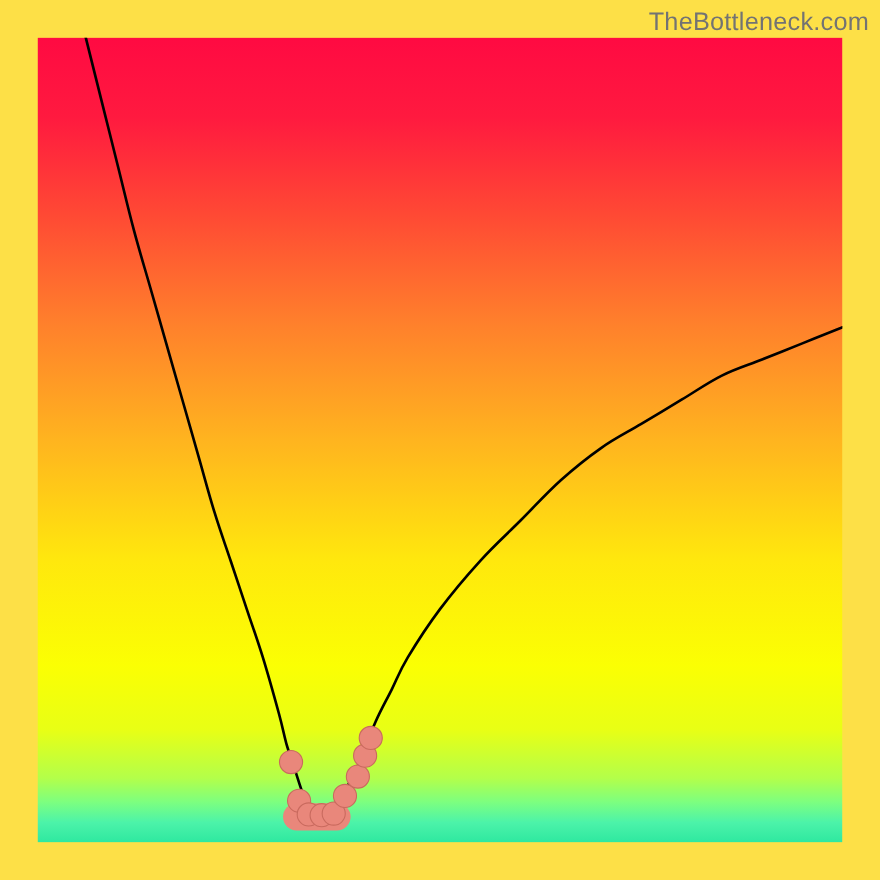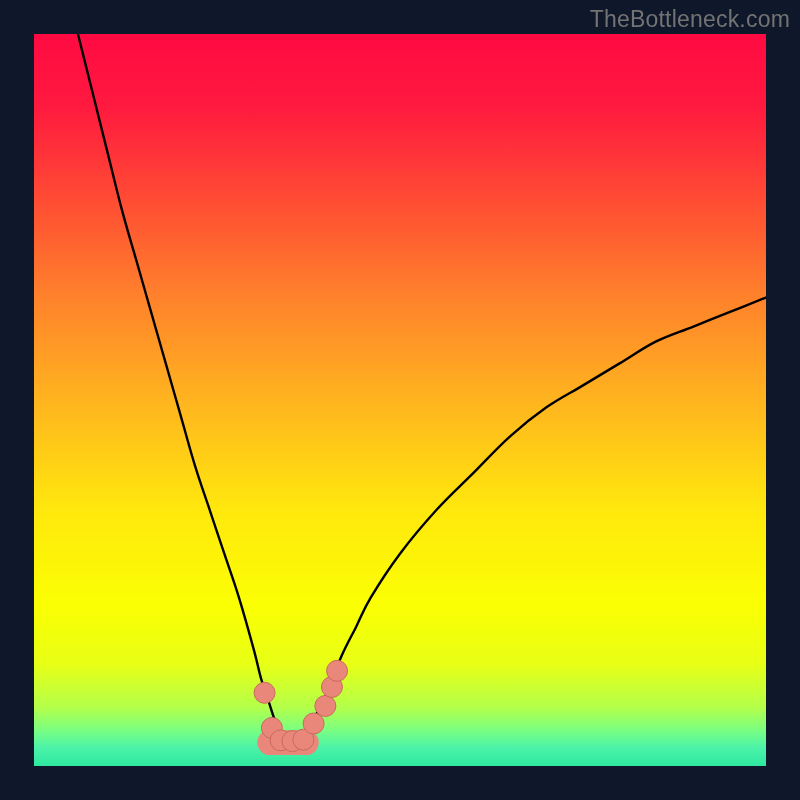--- a/index.html
+++ b/index.html
@@ -7,21 +7,21 @@
     padding: 0;
     width: 800px;
     height: 800px;
     background: #000;
     font-family: Arial, Helvetica, sans-serif;
     overflow: hidden;
   }
   .outer {
     width: 800px;
     height: 800px;
-    background: #0f172a;
+    background: #fde047;
     position: relative;
   }
   .plot-area {
     position: absolute;
     left: 34px;
     top: 34px;
     width: 732px;
     height: 732px;
     overflow: hidden;
   }

